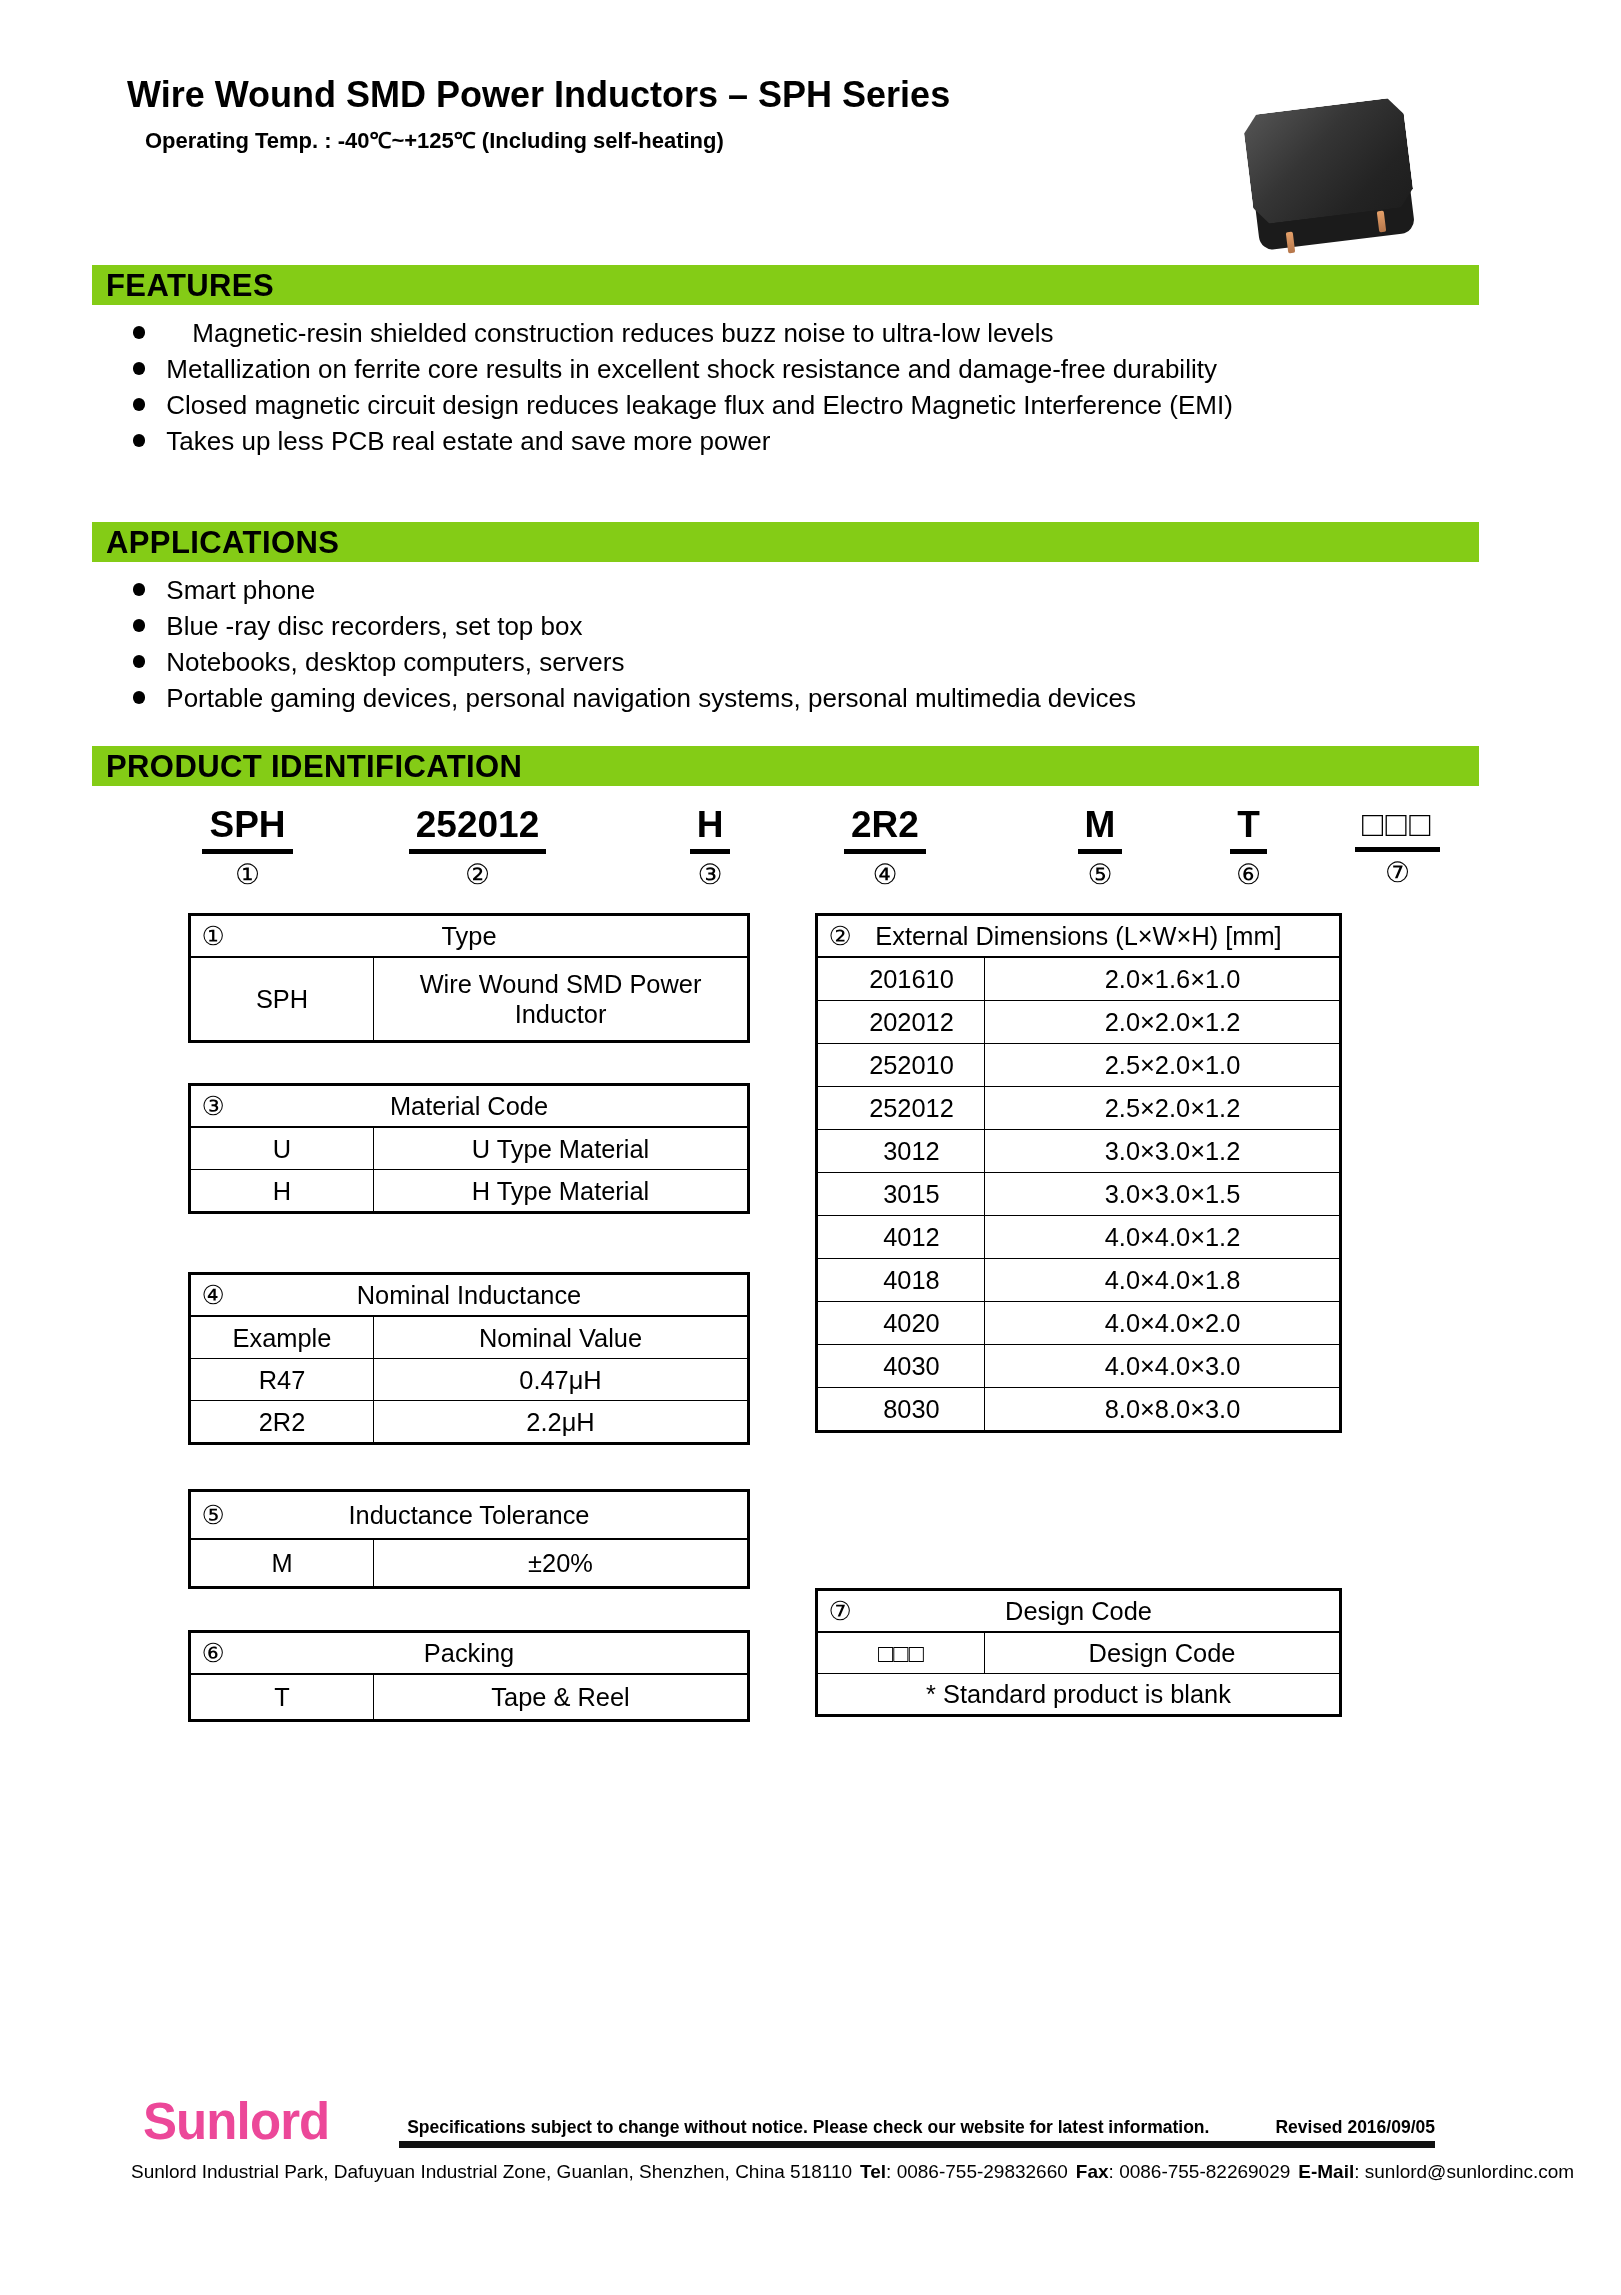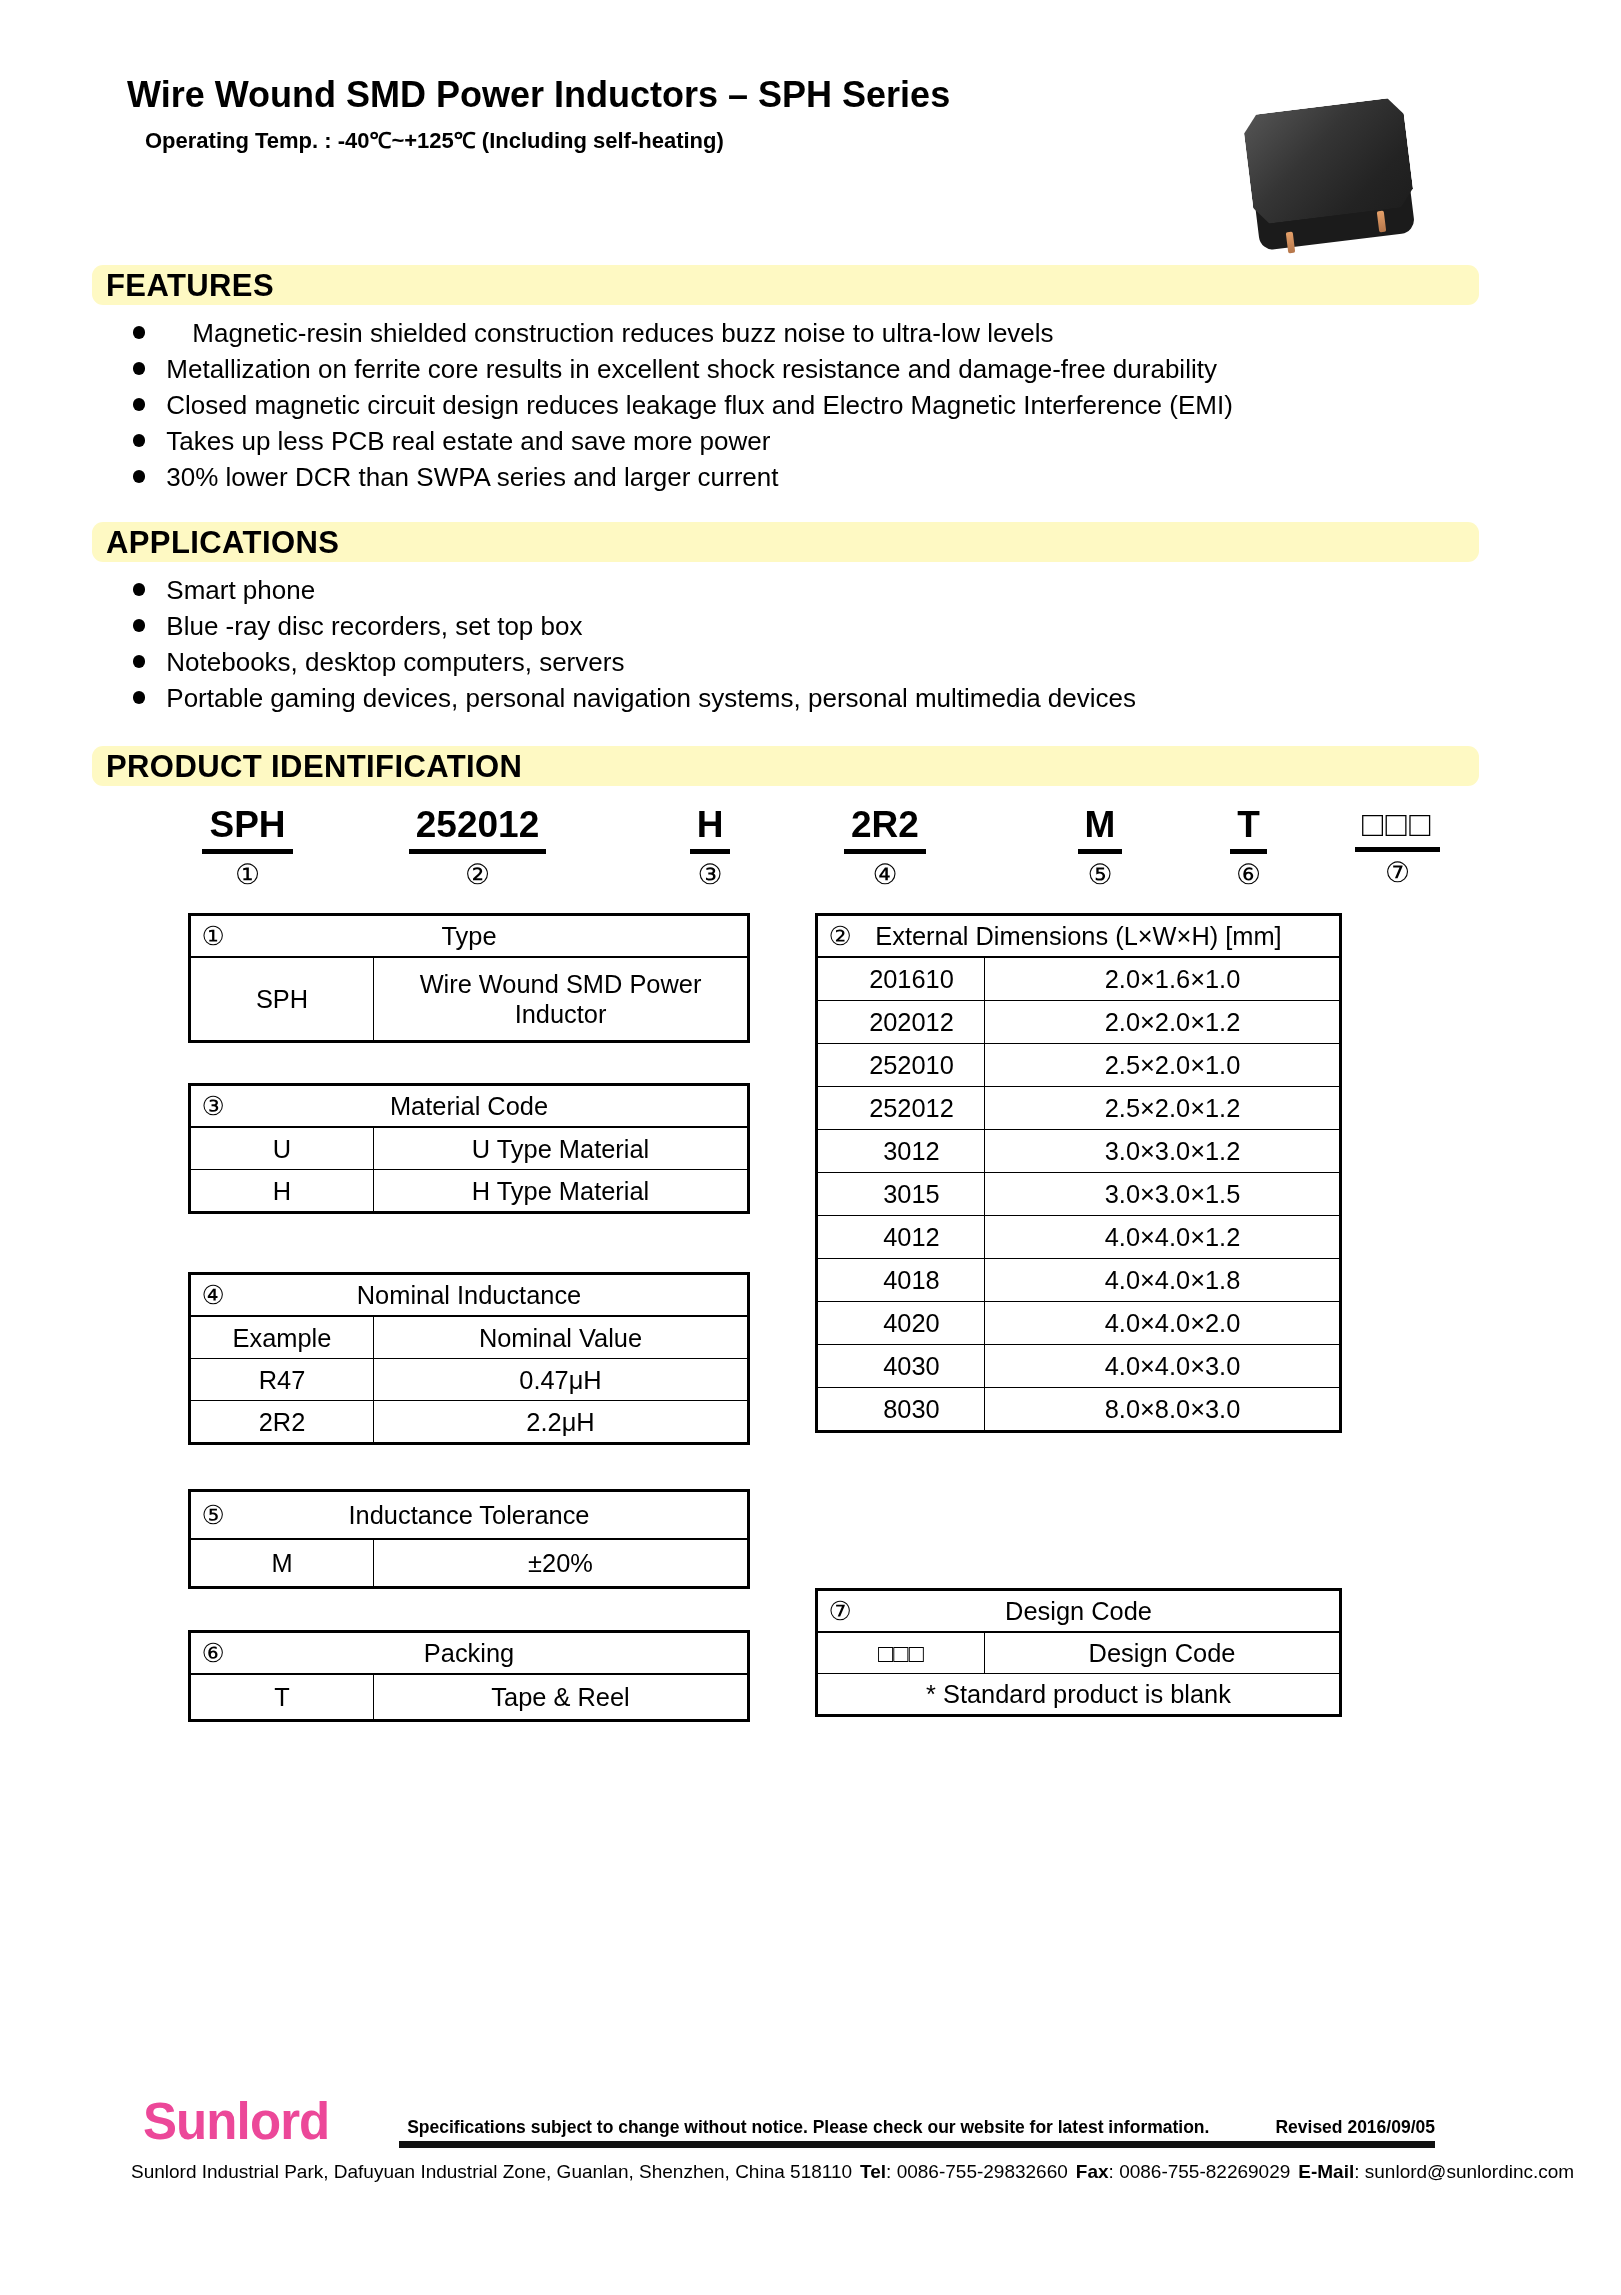--- a/index.html
+++ b/index.html
@@ -14,21 +14,21 @@
   .chip-base{position:absolute;left:5.3px;top:23px;width:156px;height:117px;background:#1b1b1b;border-radius:14px;transform:rotate(-7deg);}
   .chip-top{position:absolute;left:0;top:3.5px;width:161px;height:110px;transform:rotate(-7deg);
     background:linear-gradient(140deg,#555 0%,#353535 40%,#232323 75%,#1d1d1d 100%);
     clip-path:polygon(9% 0,91% 0,100% 16%,100% 84%,91% 100%,9% 100%,0 84%,0 16%);
     border-radius:8.8px;}
   .pin{position:absolute;width:7px;height:21px;background:linear-gradient(#e8a express56a,#b5764a);background:linear-gradient(#e5a069,#b5764a);border-radius:1.8px;}
   .pin-l{left:39px;bottom:0;transform:rotate(-7deg);}
   .pin-r{right:35px;bottom:21px;transform:rotate(-7deg);}
 
   
-  .bar{position:absolute;left:92px;width:1387px;height:40px;background:#fef9c3;border-radius:11px;}
+  .bar{position:absolute;left:92px;width:1387px;height:40px;background:#84cc16;}
   .bar span{display:block;padding-left:14px;line-height:41px;font-size:31px;font-weight:bold;letter-spacing:0.4px;}
   #bar-features{top:265px;}
   #bar-applications{top:522px;}
   #bar-pid{top:746px;}
 
   
   ul.bullets{position:absolute;left:130px;margin:3px;padding:0;list-style:none;width:1367px;}
   #features-list{top:312px;}
   #applications-list{top:569px;}
   ul.bullets li{display:flex;align-items:flex-start;line-height:36px;font-size:26px;}
@@ -108,24 +108,20 @@
       <span class="txt">Metallization on ferrite core results in excellent shock resistance and damage-free durability</span>
     </li>
     <li>
       <span class="dot"></span>
       <span class="txt">Closed magnetic circuit design reduces leakage flux and Electro Magnetic Interference (EMI)</span>
     </li>
     <li>
       <span class="dot"></span>
       <span class="txt">Takes up less PCB real estate and save more power</span>
     </li>
-    <li>
-      <span class="dot"></span>
-      <span class="txt">30% lower DCR than SWPA series and larger current</span>
-    </li>
   </ul>
 
 <div class="bar" id="bar-applications">
   <span>APPLICATIONS</span>
 </div>
 <ul class="bullets" id="applications-list">
     <li>
       <span class="dot"></span>
       <span class="txt">Smart phone</span>
     </li>

